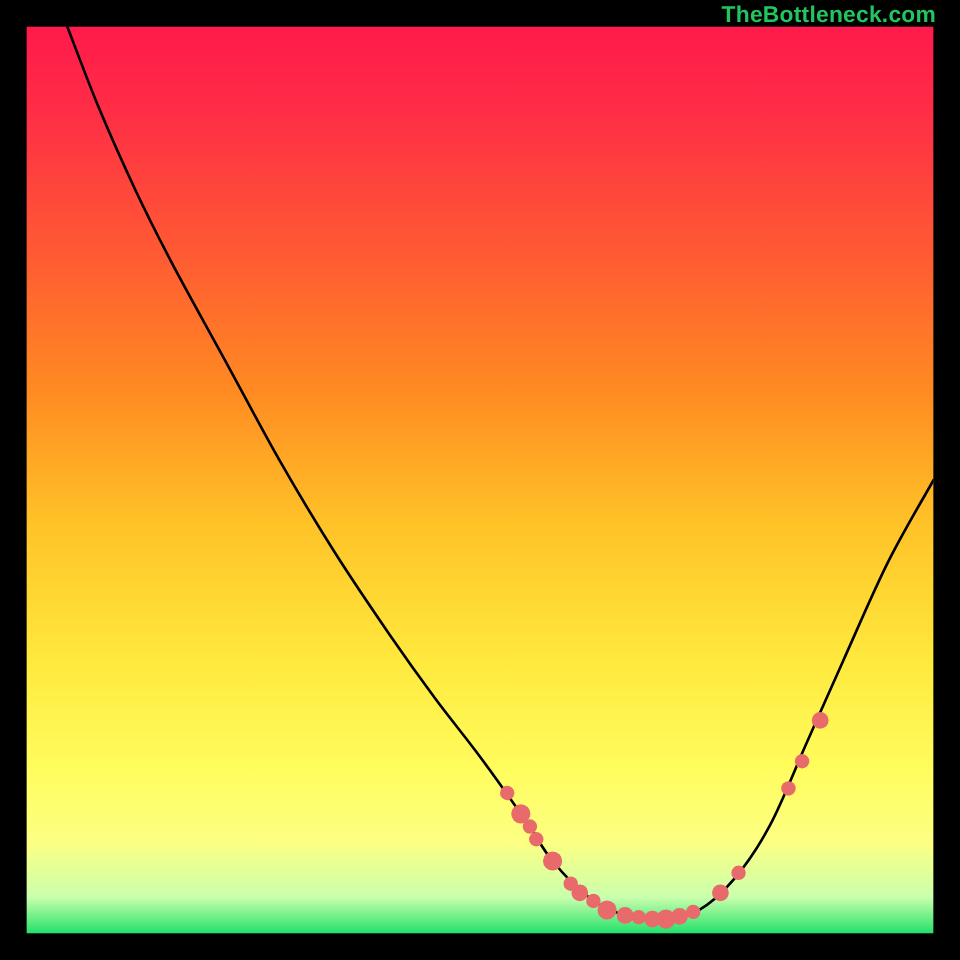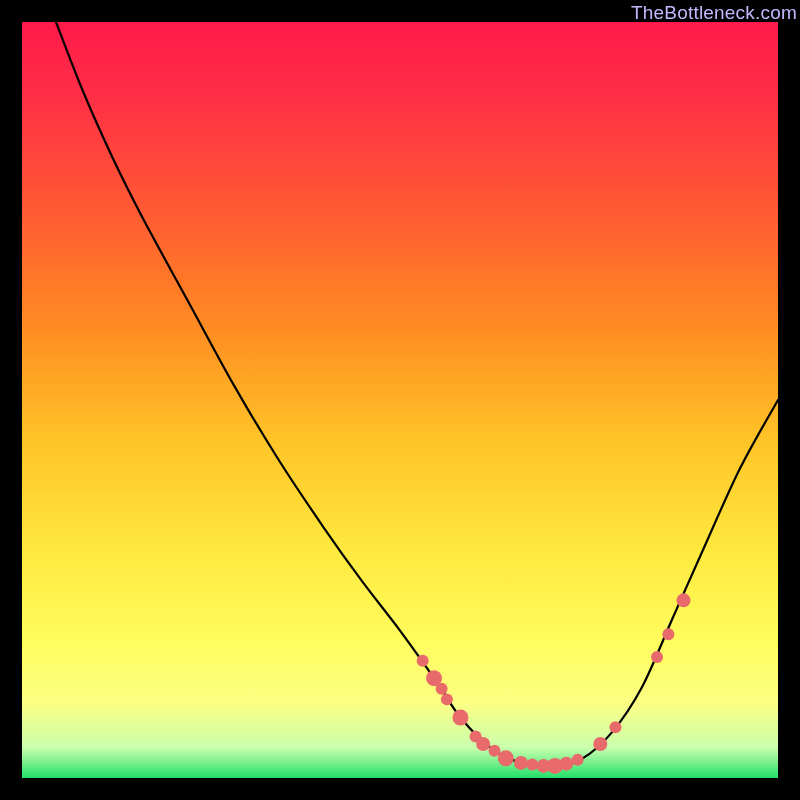--- a/index.html
+++ b/index.html
@@ -15,24 +15,24 @@
     position: absolute;
     left: 22px;
     top: 22px;
     width: 756px;
     height: 756px;
     background: #000;
   }
   .watermark {
     position: absolute;
     top: 2px;
-    right: 3px;
-    color: #c4b5fd;
+    right: 20px;
+    color: #22c55e;
     font-size: 19px;
-    font-weight: 400;
+    font-weight: 700;
     letter-spacing: 0.2px;
     z-index: 50;
   }
   .plot {
     position: absolute;
     left: 22px;
     top: 22px;
     width: 756px;
     height: 756px;
     z-index: 10;

